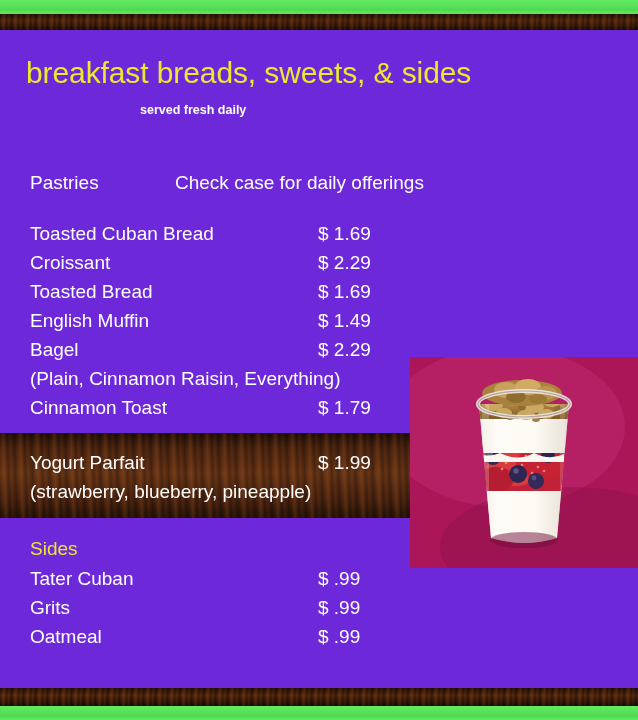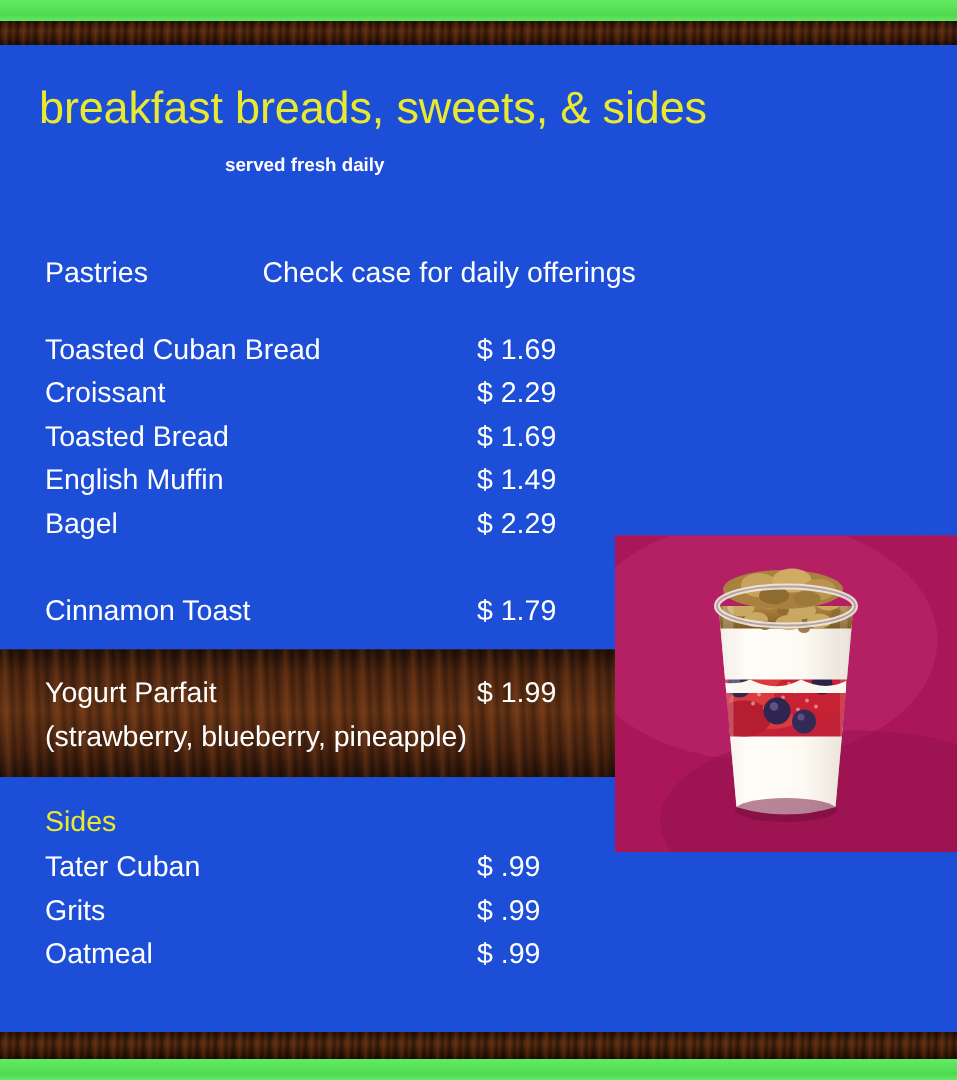--- a/index.html
+++ b/index.html
@@ -10,21 +10,21 @@
   }
   body {
     font-family: "Liberation Sans", sans-serif;
   }
 
   .menu-board {
     position: relative;
     width: 638px;
     height: 720px;
     overflow: hidden;
-    background: #1d4ed8;
+    background: #6d28d9;
   }
 
   
   .green-bar {
     position: absolute;
     left: 0;
     width: 100%;
     height: 14px;
     background: #5ce55c;
     background-image: linear-gradient(180deg,
@@ -78,21 +78,21 @@
 
   .menu-title {
     left: 26px;
     top: 56px;
     font-size: 30px;
     color: #e9e930;
     letter-spacing: -0.1px;
   }
 
   .menu-subtitle {
-    left: 150px;
+    left: 140px;
     top: 103px;
     font-size: 12.5px;
     font-weight: bold;
     color: #ffffff;
   }
 
   .section-head {
     left: 30px;
     top: 172px;
     font-size: 19px;
@@ -193,20 +193,23 @@
     <span class="name">Toasted Bread</span>
     <span class="price">$ 1.69</span>
   </div>
   <div class="row" style="top:310px">
     <span class="name">English Muffin</span>
     <span class="price">$ 1.49</span>
   </div>
   <div class="row" style="top:339px">
     <span class="name">Bagel</span>
     <span class="price">$ 2.29</span>
+  </div>
+  <div class="row" style="top:368px">
+    <span class="note">(Plain, Cinnamon Raisin, Everything)</span>
   </div>
   <div class="row" style="top:397px">
     <span class="name">Cinnamon Toast</span>
     <span class="price">$ 1.79</span>
   </div>
 
   <div class="row" style="top:452px">
     <span class="name">Yogurt Parfait</span>
     <span class="price">$ 1.99</span>
   </div>

